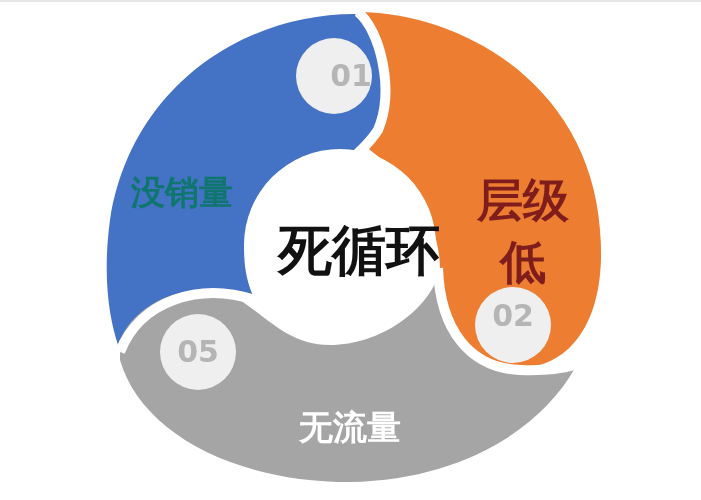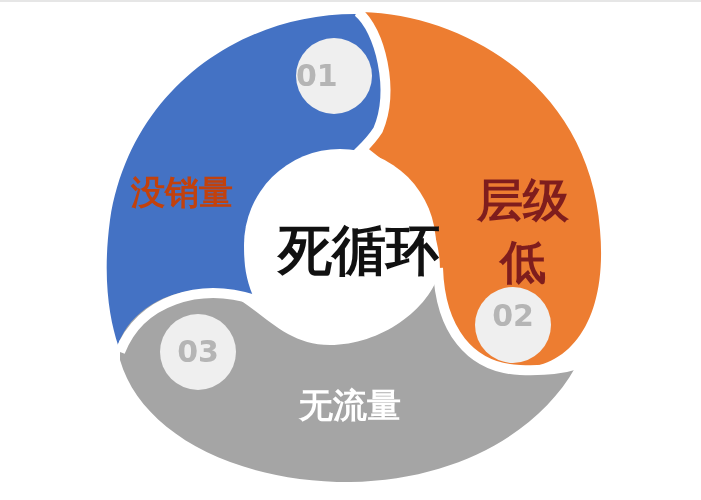--- a/index.html
+++ b/index.html
@@ -46,21 +46,21 @@
   <path d="M 120 352 C 140 300, 200 282, 255 300" stroke="#ffffff" stroke-width="10" fill="none"></path>
   <path d="M 438 268 C 440 330, 470 368, 520 370 C 545 371, 562 369, 578 364" stroke="#ffffff" stroke-width="10" fill="none"></path>
 
   <circle cx="340" cy="245" r="96" fill="#ffffff"></circle>
 
   <circle cx="334" cy="76" r="38" fill="#efefef"></circle>
   <circle cx="513" cy="325" r="38" fill="#efefef"></circle>
   <circle cx="198" cy="352" r="38" fill="#efefef"></circle>
 </svg>
 
-<div class="lbl" style="position:absolute;left:296px;top:58px;width:76px;text-align:left;font-size:30px;color:#b5b5b5;">01</div>
+<div class="lbl" style="position:absolute;left:296px;top:58px;width:76px;text-align:right;font-size:30px;color:#b5b5b5;">01</div>
 <div class="lbl" style="position:absolute;left:475px;top:298px;width:76px;text-align:center;font-size:30px;color:#b5b5b5;">02</div>
-<div class="lbl" style="position:absolute;left:160px;top:334px;width:76px;text-align:center;font-size:30px;color:#b5b5b5;">03</div>
+<div class="lbl" style="position:absolute;left:160px;top:334px;width:76px;text-align:center;font-size:30px;color:#b5b5b5;">05</div>
 
-<div class="lbl" style="position:absolute;left:122px;top:170px;width:120px;text-align:center;font-size:34px;color:#c2410c;">没销量</div>
+<div class="lbl" style="position:absolute;left:122px;top:170px;width:120px;text-align:center;font-size:34px;color:#0f766e;">没销量</div>
 <div class="lbl" style="position:absolute;left:458px;top:170px;width:130px;text-align:center;font-size:46px;color:#7f1d1d;">层级低</div>
-<div class="lbl" style="position:absolute;left:285px;top:383px;width:130px;text-align:center;font-size:34px;color:#ffffff;">无流量</div>
+<div class="lbl" style="position:absolute;left:285px;top:405px;width:130px;text-align:center;font-size:34px;color:#ffffff;">无流量</div>
 
 <div class="lbl" style="position:absolute;left:240px;top:215px;width:200px;text-align:right;font-size:54px;color:#111111;">死循环</div>
 
 </body></html>

